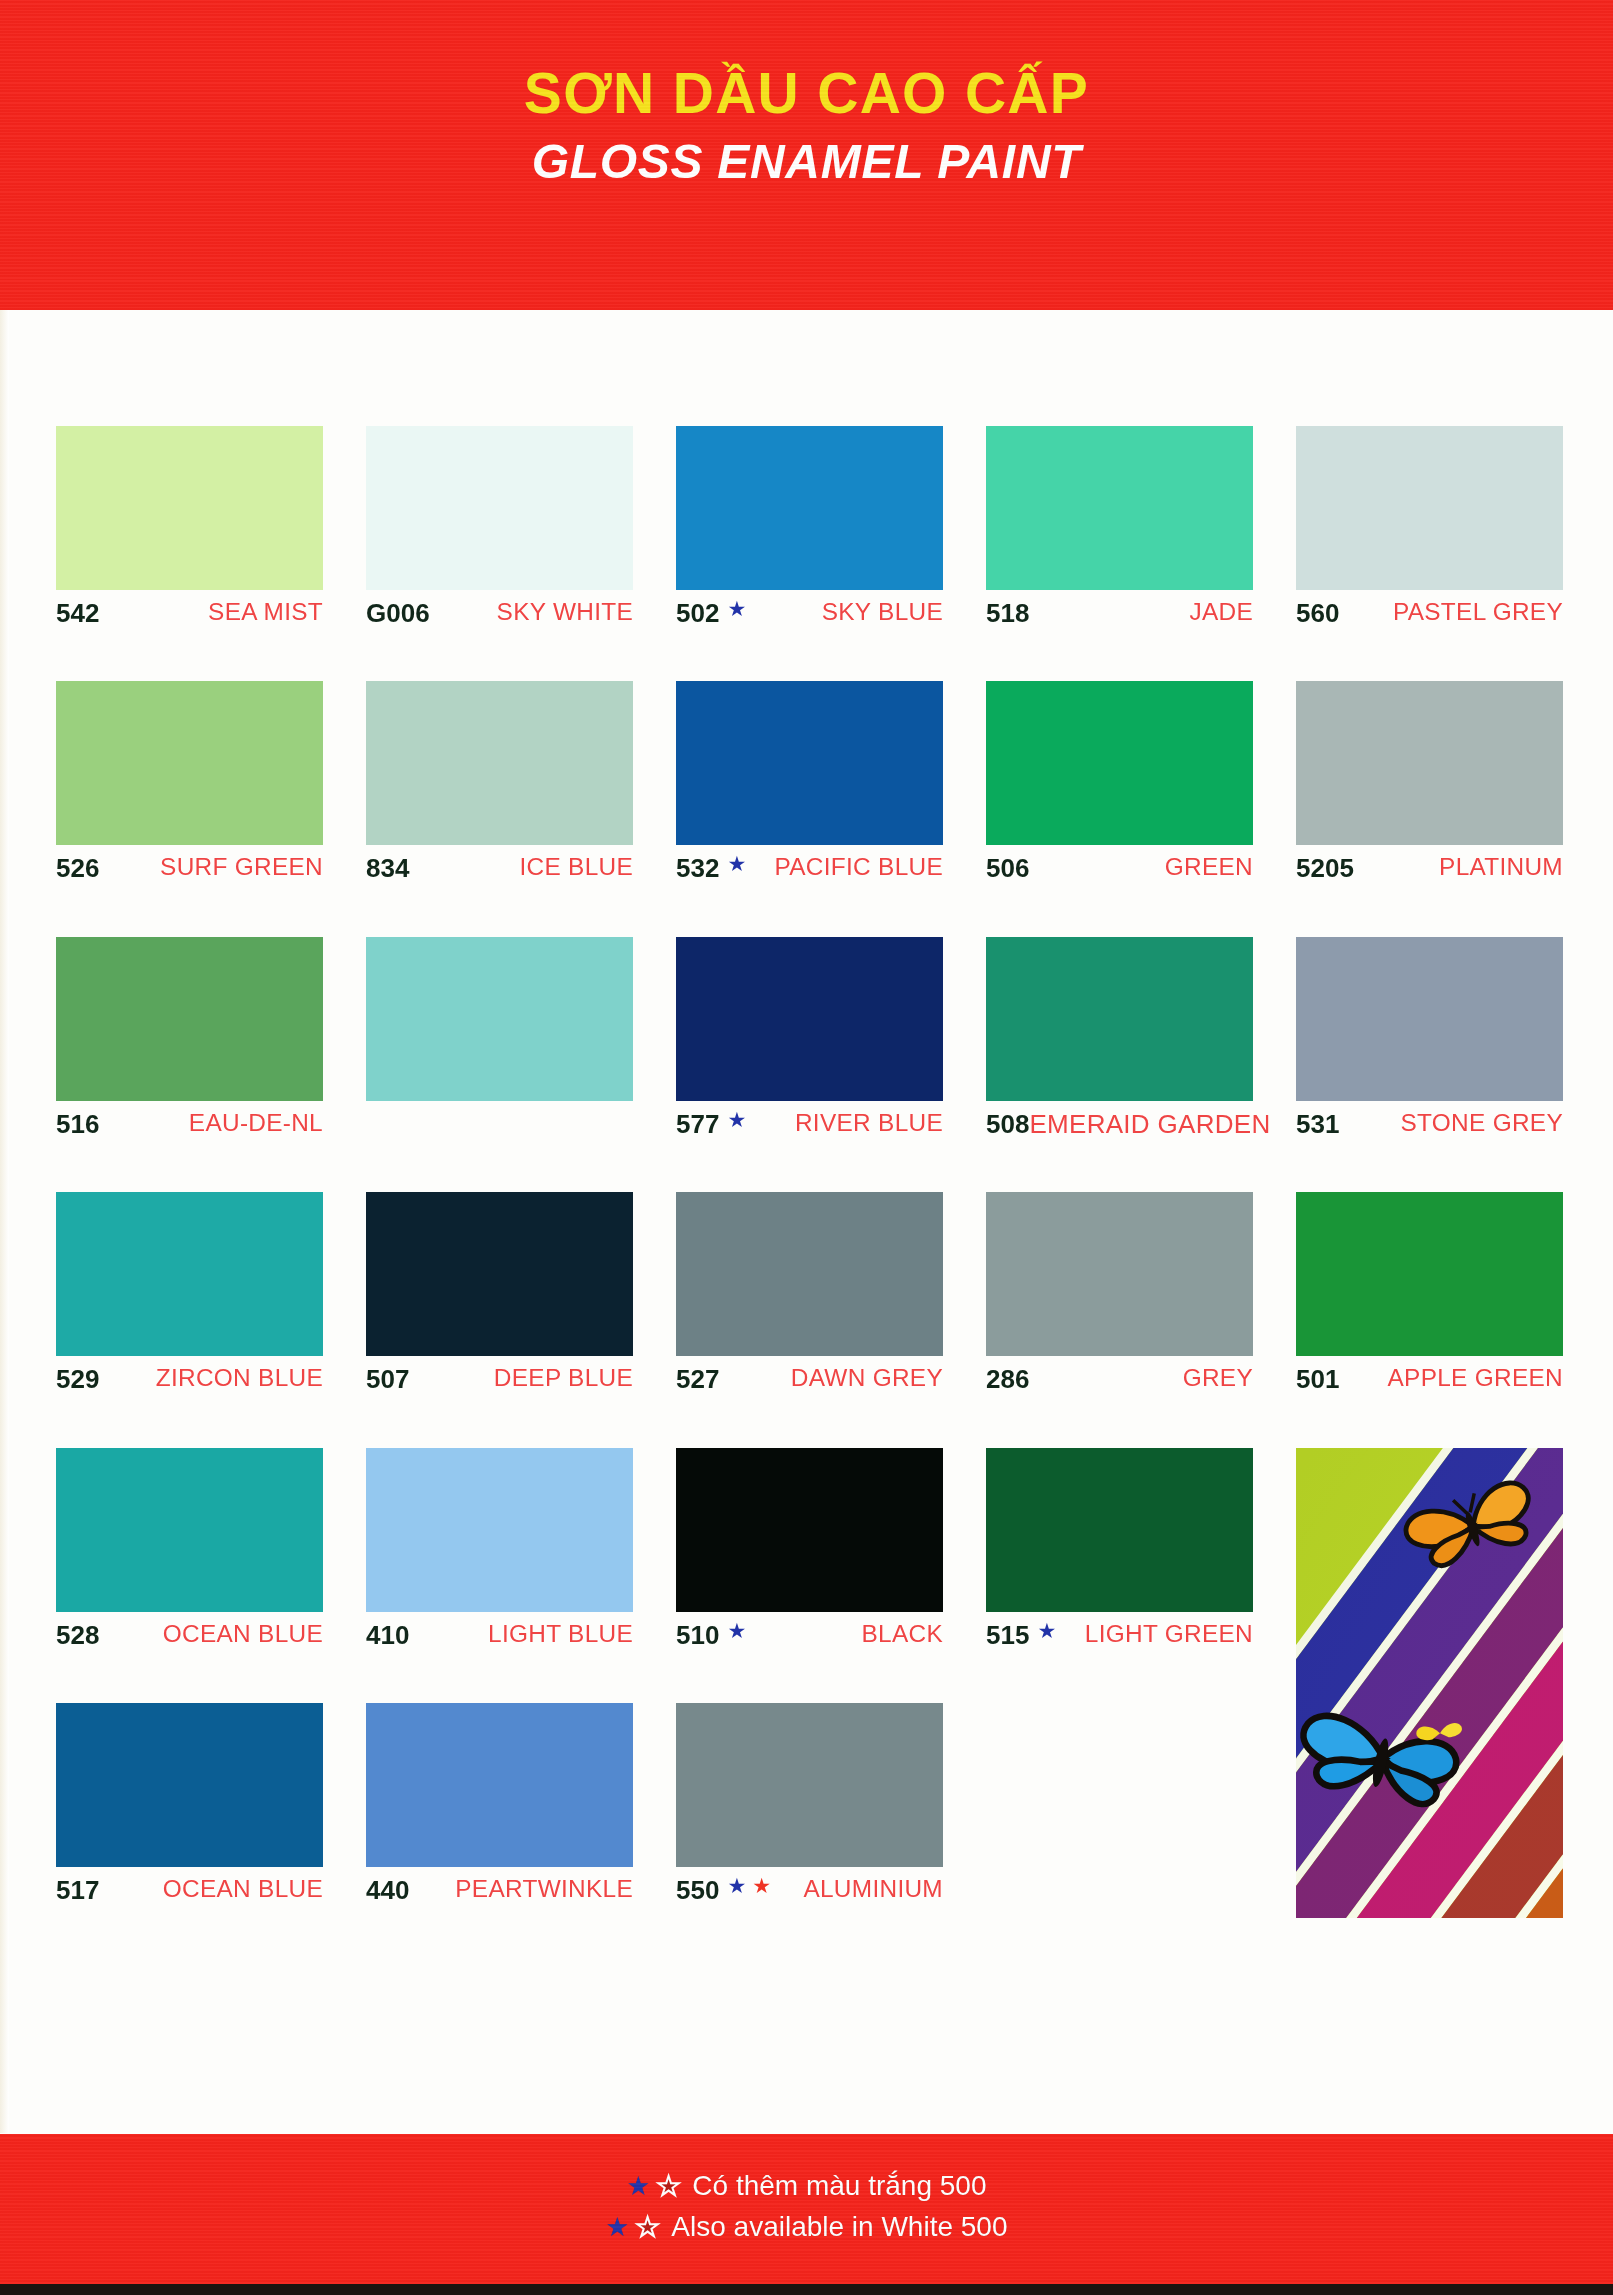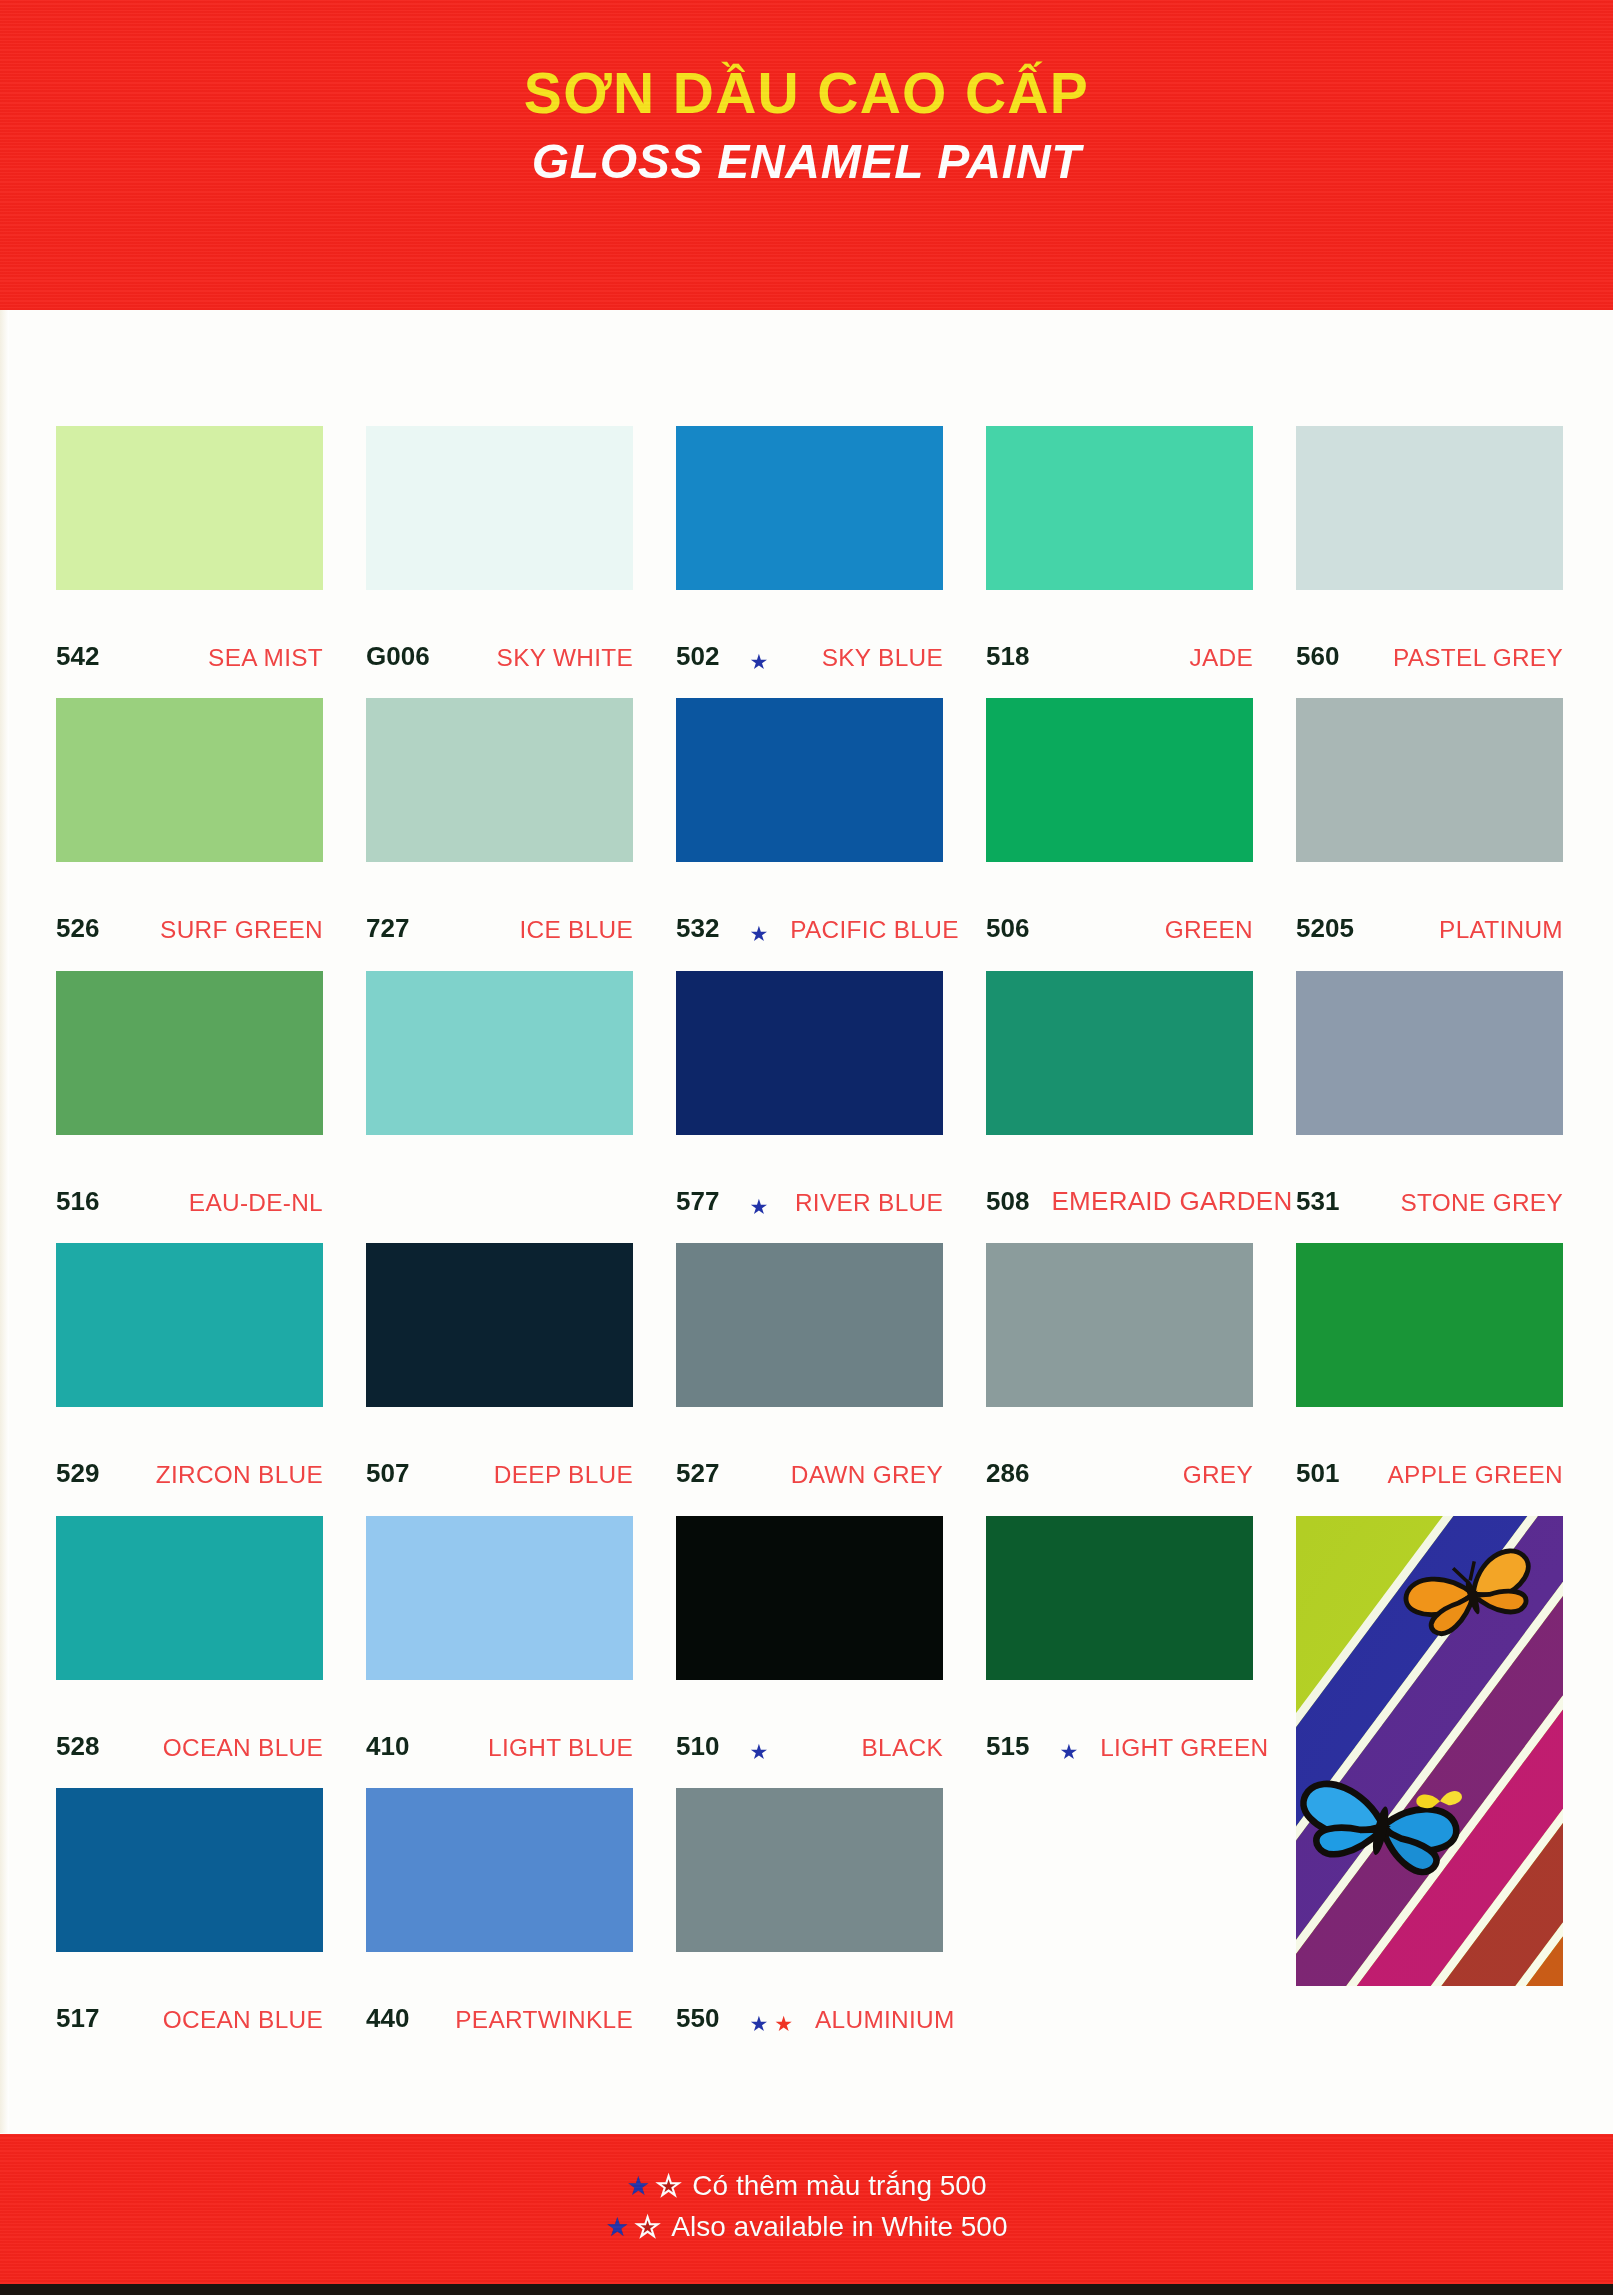--- a/index.html
+++ b/index.html
@@ -45,27 +45,26 @@
     grid-template-columns:repeat(5, 267px);
     grid-column-gap:43px;
     grid-row-gap:26.4px;
   }
   .cell{width:267px;position:relative;}
   .swatch{
     width:267px;height:164px;display:block;
     box-shadow:0 0 0 0 rgba(0,0,0,0);
   }
   .caption{
-    display:flex;align-items:flex-end;
+    display:flex;align-items:flex-start;
     height:57px;
-    padding-top:25px;
+    padding-top:8px;
     font-size:24.4px;
     color:#17301f;
     white-space:nowrap;
-    gap:22px;
   }
   .code{
     font-weight:bold;font-size:26px;color:#11271a;letter-spacing:0px;
   }
   .stars{margin-left:8px;display:inline-flex;gap:6px;align-items:center;line-height:1;}
   .star{font-size:21px;line-height:1;}
   .star.blue{color:#2233a8;}
   .star.red{color:#ef3424;}
   .cname{
     margin-left:auto;font-size:24.4px;color:#ef4444;letter-spacing:0.3px;
@@ -168,21 +167,21 @@
       <div class="cell">
         <div class="swatch" style="background: rgb(154, 208, 126);"></div>
         <div class="caption">
           <span class="code">526</span>
           <span class="cname">SURF GREEN</span>
         </div>
       </div>
       <div class="cell">
         <div class="swatch" style="background: rgb(178, 211, 196);"></div>
         <div class="caption">
-          <span class="code">727</span>
+          <span class="code">834</span>
           <span class="cname">ICE BLUE</span>
         </div>
       </div>
       <div class="cell">
         <div class="swatch" style="background: rgb(11, 86, 160);"></div>
         <div class="caption">
           <span class="code">532</span>
           <span class="stars">
             <span class="star blue">★</span>
           </span>

